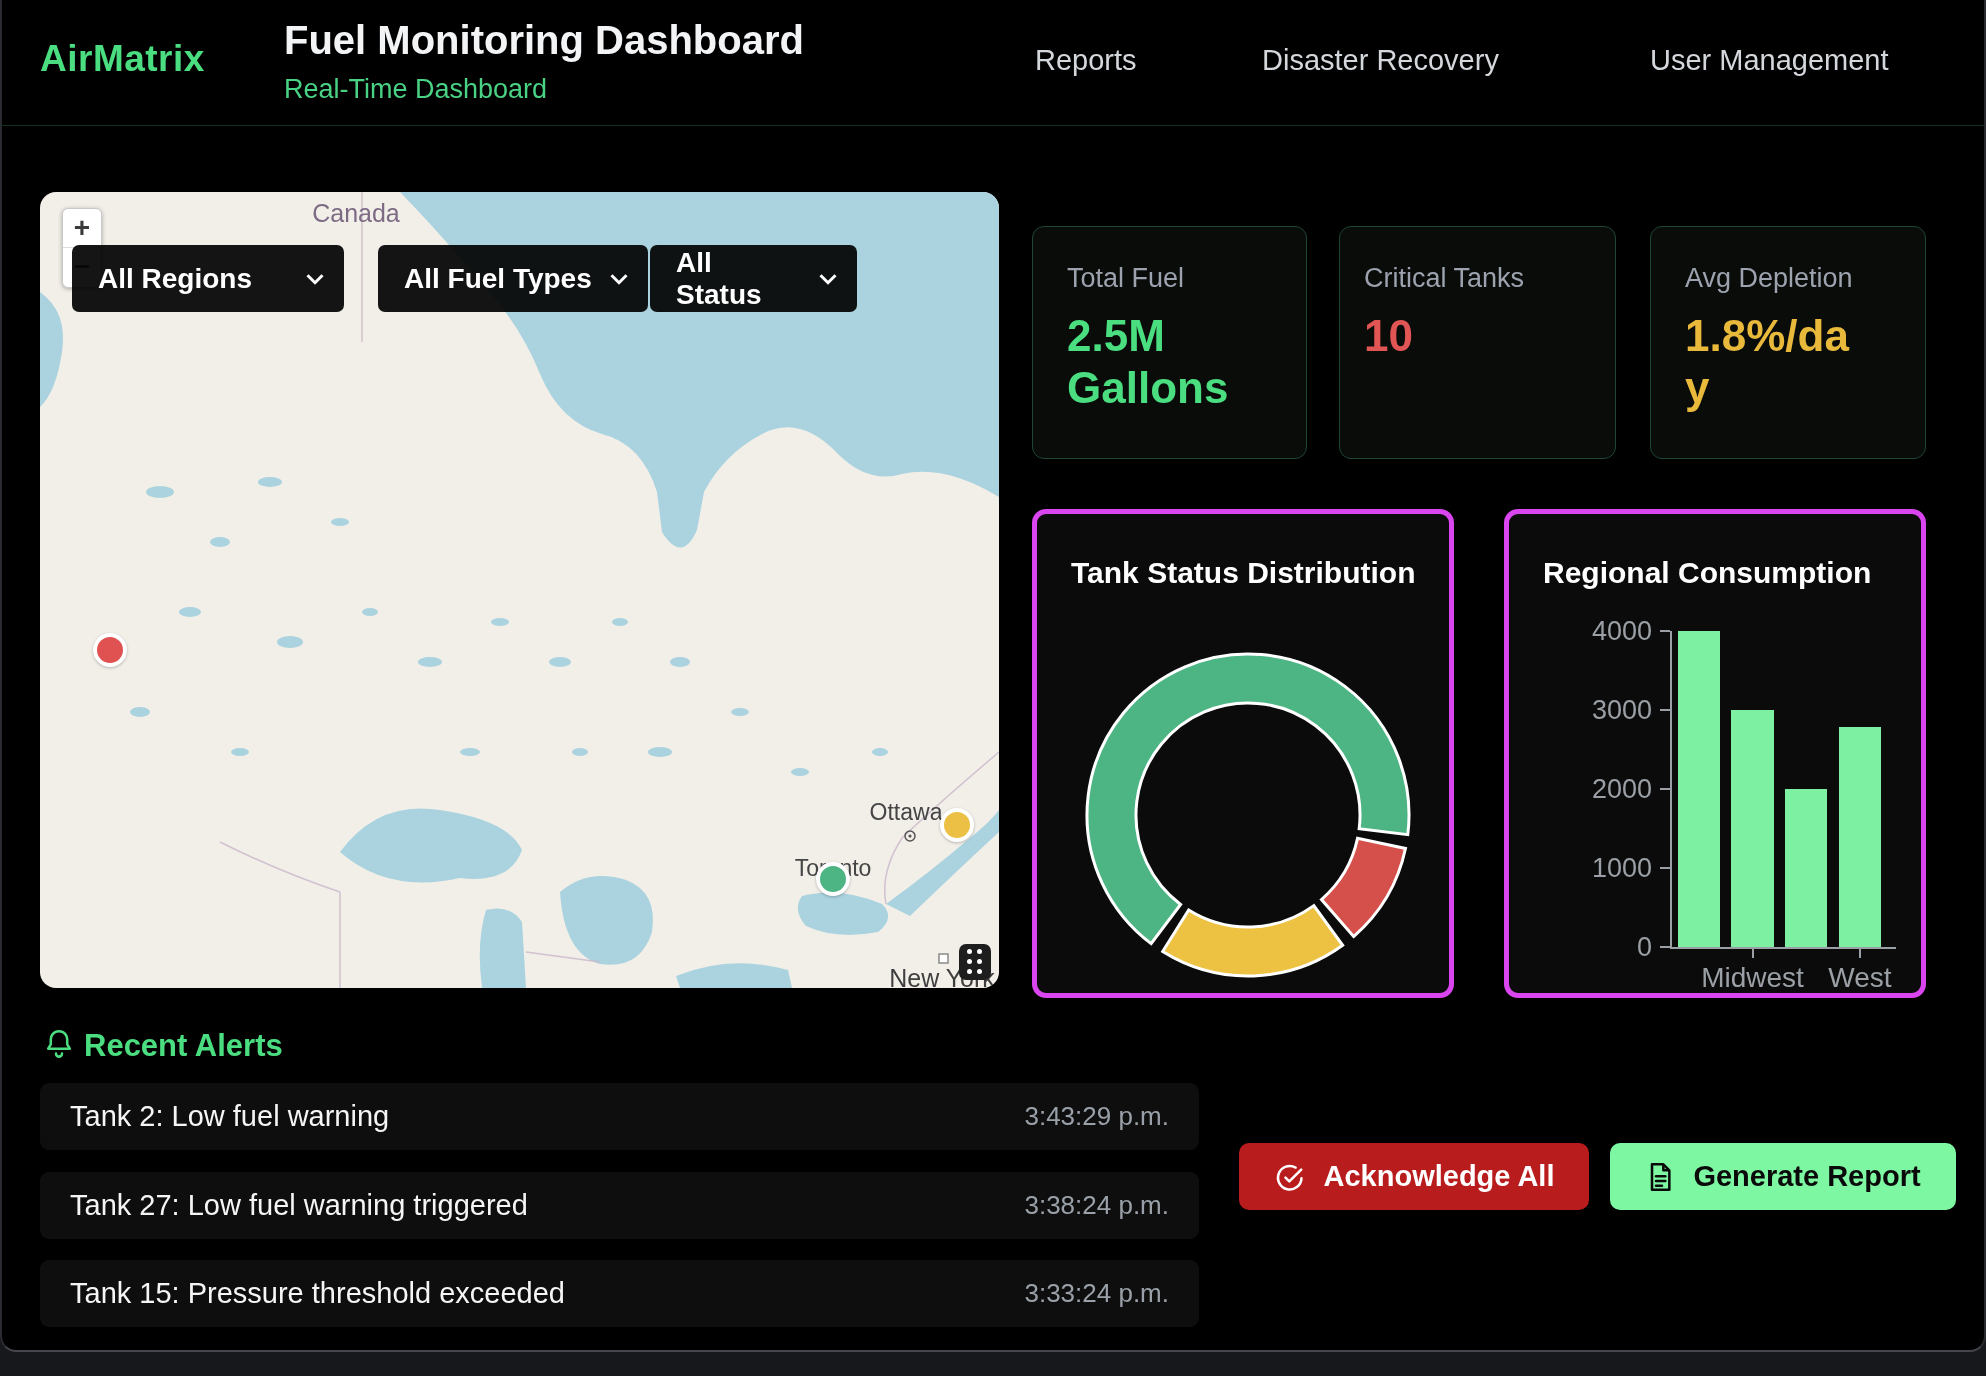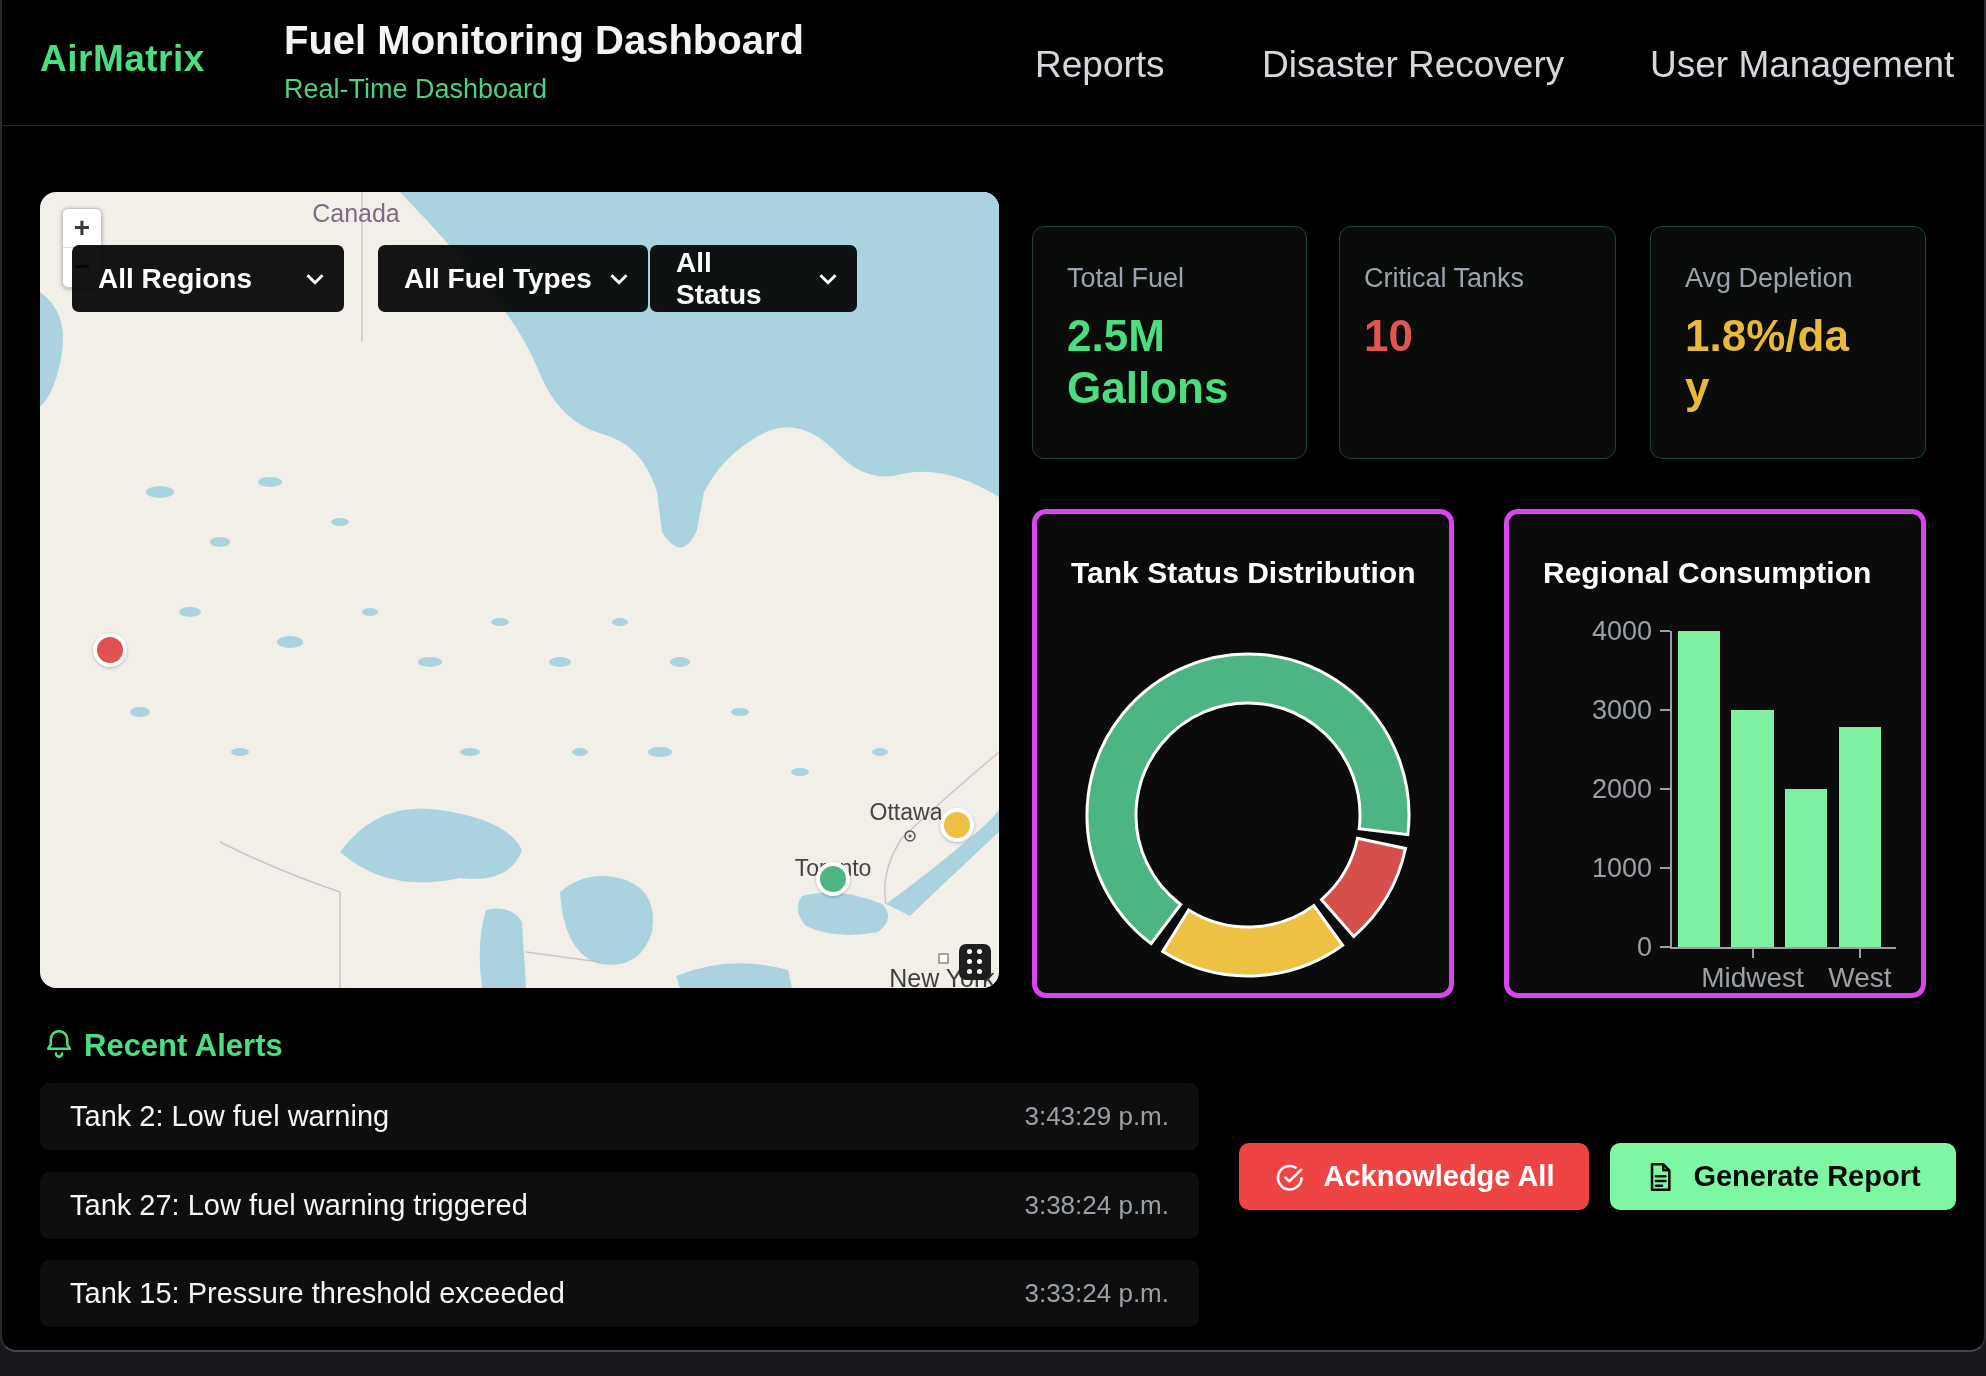--- a/index.html
+++ b/index.html
@@ -5,21 +5,21 @@
   html,body{margin:0;padding:0;background:#17181b;}
   body{width:1986px;height:1376px;position:relative;font-family:"Liberation Sans",sans-serif;-webkit-font-smoothing:antialiased;}
   .window{position:absolute;left:0;top:0;width:1986px;height:1352px;background:#000;border-bottom:2px solid #45464c;border-left:2px solid #2a2b30;border-right:2px solid #2a2b30;box-sizing:border-box;border-radius:0 0 16px 16px;overflow:hidden;}
 
   
   .header{position:absolute;left:0;top:0;width:100%;height:125px;background:#000;border-bottom:1px solid #12301f;}
   .logo{position:absolute;left:38px;top:38px;font-size:37px;font-weight:700;color:#4ade80;letter-spacing:.5px;}
   .title{position:absolute;left:282px;top:18px;font-size:40px;font-weight:700;color:#f3f4f6;}
   .subtitle{position:absolute;left:282px;top:74px;font-size:27px;font-weight:400;color:#49d184;}
   .nav{position:absolute;top:0;left:0;width:100%;height:125px;}
-  .nav-item{position:absolute;top:44px;font-size:37px;color:#d4d7dc;cursor:pointer;text-align:center;}
+  .nav-item{position:absolute;top:44px;font-size:29px;color:#d4d7dc;cursor:pointer;text-align:center;}
   .nav-item.n0{left:1033px;}
   .nav-item.n1{left:1260px;}
   .nav-item.n2{left:1648px;}
 
   
   .map{position:absolute;left:38px;top:192px;width:959px;height:796px;border-radius:16px;overflow:hidden;background:#f2efe9;}
   .map svg.base{position:absolute;left:0;top:0;}
   .zoomctl{position:absolute;left:22px;top:16px;width:38px;height:78px;background:#fff;border:1px solid #c9c9c9;border-radius:6px;z-index:2;box-shadow:0 1px 4px rgba(0,0,0,.3);}
   .zoomctl .zin,.zoomctl .zout{position:absolute;left:0;width:38px;height:38px;text-align:center;line-height:38px;font-size:28px;font-weight:700;color:#3a3a3a;cursor:pointer;}
   .zoomctl .zin{top:0;border-bottom:1px solid #ddd;}
@@ -66,21 +66,21 @@
   .bell{position:absolute;left:40px;top:1026px;}
   .alert-row{position:absolute;left:38px;width:1159px;height:67px;background:#0e0e0f;border-radius:9px;display:flex;align-items:center;justify-content:space-between;padding:0 30px;box-sizing:border-box;}
   .alert-row.a0{top:1083px;}
   .alert-row.a1{top:1172px;}
   .alert-row.a2{top:1260px;}
   .alert-msg{font-size:29px;color:#f5f5f5;}
   .alert-time{font-size:26px;color:#9aa0a8;}
 
   
   .btn{position:absolute;top:1143px;height:67px;border-radius:10px;display:flex;align-items:center;justify-content:center;gap:18px;font-size:29px;font-weight:700;cursor:pointer;box-sizing:border-box;}
-  .btn-ack{left:1237px;width:350px;background:#ef4444;color:#fff;}
+  .btn-ack{left:1237px;width:350px;background:#b91c1c;color:#fff;}
   .btn-gen{left:1608px;width:346px;background:#7ef7a2;color:#0a0a0a;}
 </style>
 </head>
 <body>
 
 <div class="window">
 
   <div class="header">
     <div class="logo">AirMatrix</div>
     <div class="title">Fuel Monitoring Dashboard</div>

